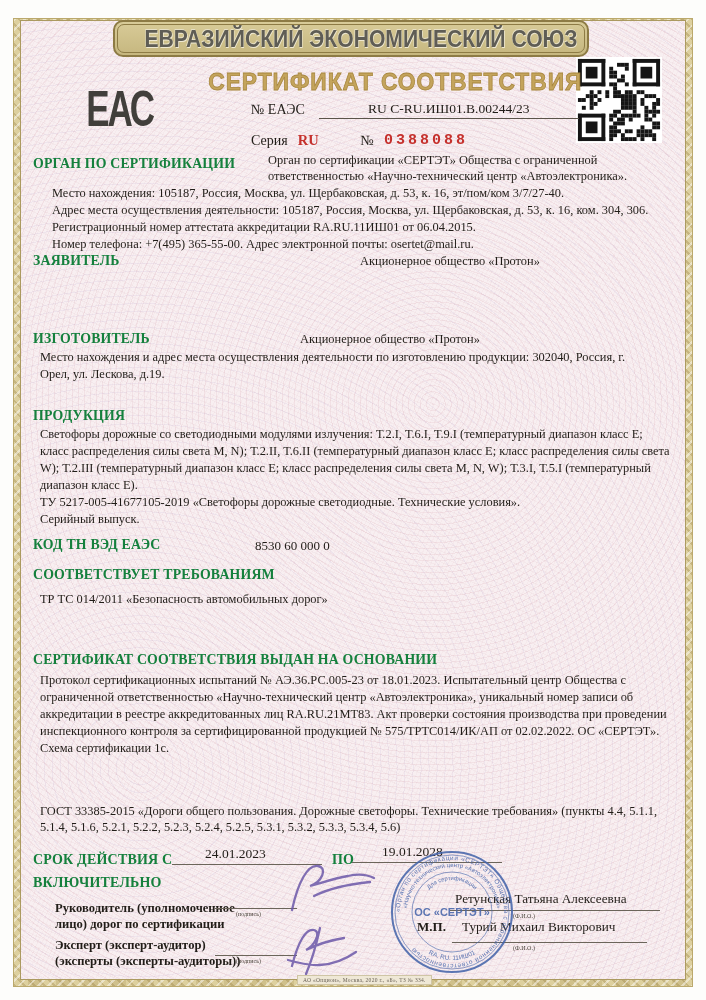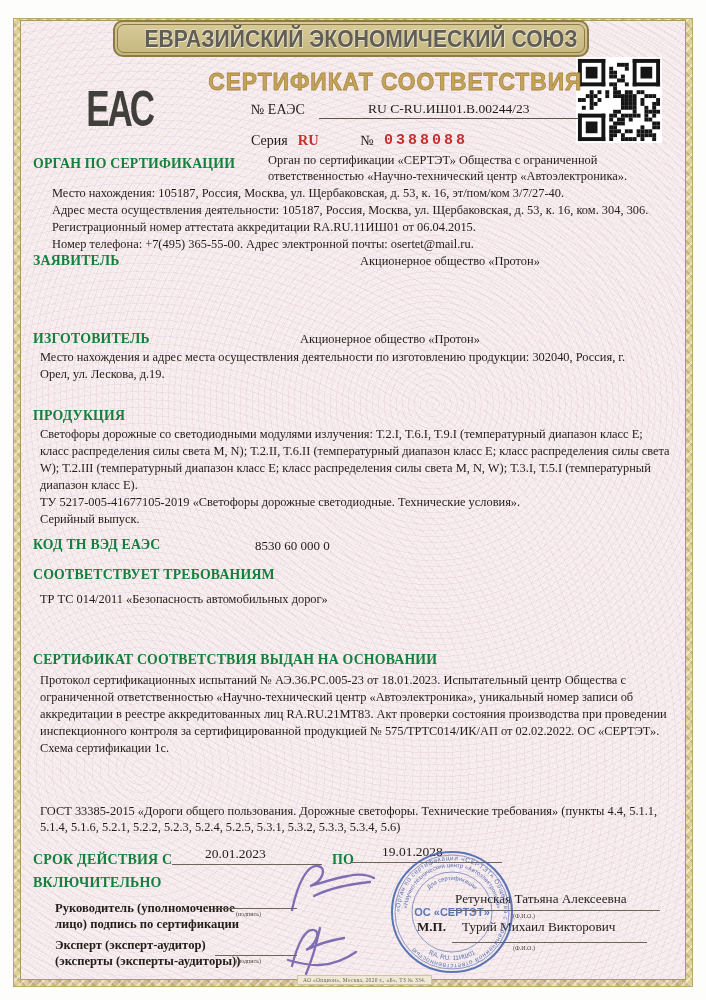--- a/index.html
+++ b/index.html
@@ -246,29 +246,29 @@
 
   <div class="label" style="left:33px;top:567px;">СООТВЕТСТВУЕТ ТРЕБОВАНИЯМ</div>
   <div class="body" style="left:40px;top:591px;width:600px;">ТР ТС 014/2011 «Безопасность автомобильных дорог»</div>
 
   <div class="label" style="left:33px;top:652px;">СЕРТИФИКАТ СООТВЕТСТВИЯ  ВЫДАН НА ОСНОВАНИИ</div>
   <div class="body" style="left:40px;top:672px;width:630px;">Протокол сертификационных испытаний № АЭ.36.РС.005-23 от 18.01.2023. Испытательный центр Общества с ограниченной ответственностью «Научно-технический центр «Автоэлектроника», уникальный номер записи об аккредитации в реестре аккредитованных лиц RA.RU.21МТ83. Акт проверки состояния производства при проведении инспекционного контроля за сертифицированной продукцией № 575/ТРТС014/ИК/АП от 02.02.2022. ОС «СЕРТЭТ». Схема сертификации 1с.</div>
 
   <div class="body" style="left:40px;top:803px;width:630px;line-height:16px;">ГОСТ 33385-2015 «Дороги общего пользования. Дорожные светофоры. Технические требования» (пункты 4.4, 5.1.1, 5.1.4, 5.1.6, 5.2.1, 5.2.2, 5.2.3, 5.2.4, 5.2.5, 5.3.1, 5.3.2, 5.3.3, 5.3.4, 5.6)</div>
 
   <div class="label" style="left:33px;top:852px;font-size:14px;">СРОК ДЕЙСТВИЯ С</div>
-  <div class="date" style="left:205px;top:846px;">20.01.2023</div>
+  <div class="date" style="left:205px;top:846px;">24.01.2023</div>
   <div class="dash" style="left:172px;top:864px;width:150px;"></div>
   <div class="label" style="left:332px;top:852px;font-size:14px;">ПО</div>
   <div class="date" style="left:382px;top:844px;">19.01.2028</div>
   <div class="dash" style="left:352px;top:862px;width:150px;"></div>
   <div class="label" style="left:33px;top:875px;font-size:14px;">ВКЛЮЧИТЕЛЬНО</div>
 
   <div class="role" style="left:55px;top:901px;">Руководитель (уполномоченное</div>
-  <div class="role" style="left:55px;top:917px;">лицо) подпись по сертификации</div>
+  <div class="role" style="left:55px;top:917px;">лицо) дорог по сертификации</div>
   <div class="dash" style="left:215px;top:908px;width:82px;"></div>
   <div class="caption" style="left:236px;top:911px;">(подпись)</div>
   <div class="name" style="left:455px;top:891px;">Ретунская Татьяна Алексеевна</div>
   <div class="dash" style="left:450px;top:910px;width:210px;"></div>
   <div class="caption" style="left:513px;top:913px;">(Ф.И.О.)</div>
 
   <div class="role" style="left:417px;top:919px;font-size:13px;">М.П.</div>
   <div class="name" style="left:462px;top:919px;">Турий Михаил Викторович</div>
   <div class="dash" style="left:452px;top:942px;width:195px;"></div>
   <div class="caption" style="left:513px;top:945px;">(Ф.И.О.)</div>

